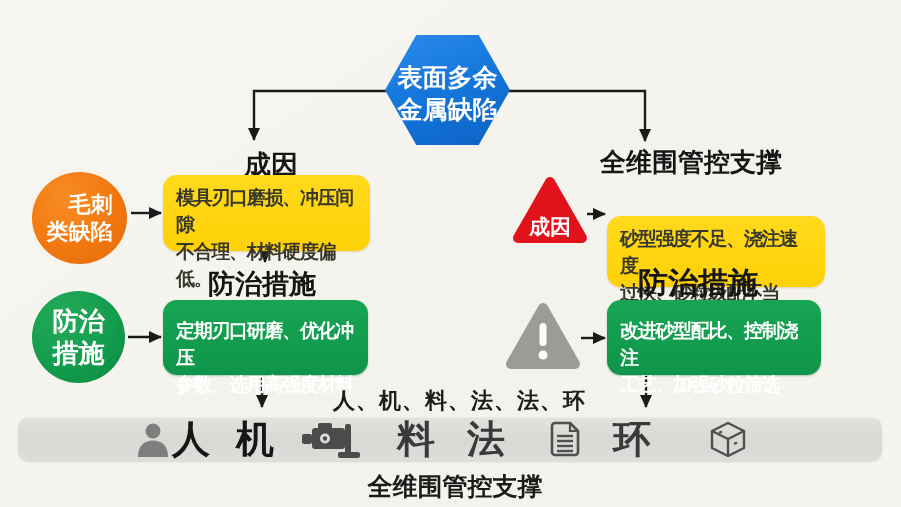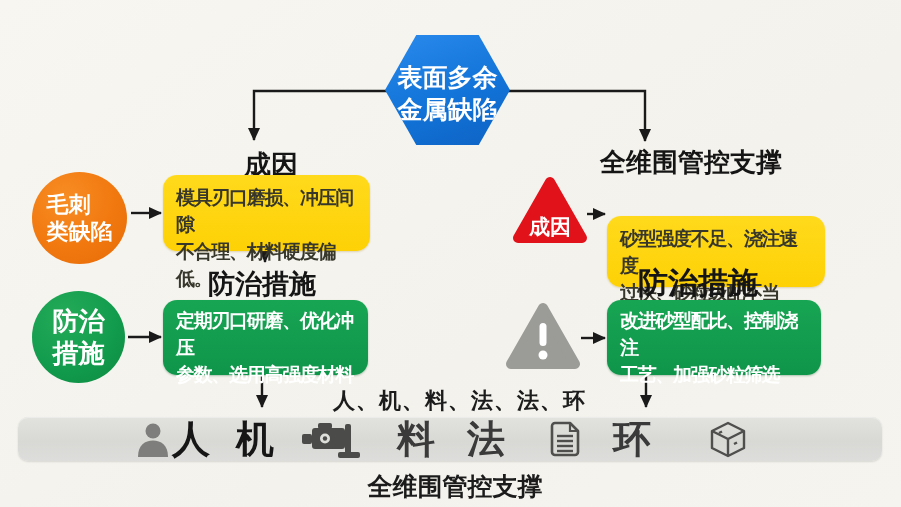--- a/index.html
+++ b/index.html
@@ -44,30 +44,30 @@
     box-shadow: 0 1px 2px rgba(150,110,0,0.25);
   }
   .ybox-left  { left:163px; top:175px; width:207px; height:76px; }
   .ybox-right { left:607px; top:175px; width:218px; height:71px;margin-top:41px; }
 
   .gbox {
     background: linear-gradient(180deg, #17a553 0%, #0f954a 100%);
     border-radius:14px;
     color:#fff; font-weight:700; font-size:19px; line-height:1.42;
     letter-spacing:-1.3px;
-    padding:8px 13px;
+    padding:18px 13px;
     box-shadow: 0 1px 2px rgba(0,80,30,0.3);
   }
   .gbox-left  { left:163px; top:300px; width:205px; height:75px; }
   .gbox-right { left:607px; top:300px; width:214px; height:75px; }
 
   .badge {
     border-radius:50%;
     display:flex; align-items:center; justify-content:center;
-    color:#fff; font-weight:800; text-align:left; line-height:1.25;
+    color:#fff; font-weight:800; text-align:right; line-height:1.25;
   }
   .badge-orange {
     left:32px; top:172px; width:95px; height:92px; font-size:22px;
     background: radial-gradient(circle at 35% 28%, #f78d24 0%, #f1780f 55%, #e66a08 100%);
   }
   .badge-green {
     left:32px; top:291px; width:93px; height:92px; font-size:26px;
     background: radial-gradient(circle at 35% 28%, #24ab59 0%, #129c4d 55%, #0c8a41 100%);
   }
 

